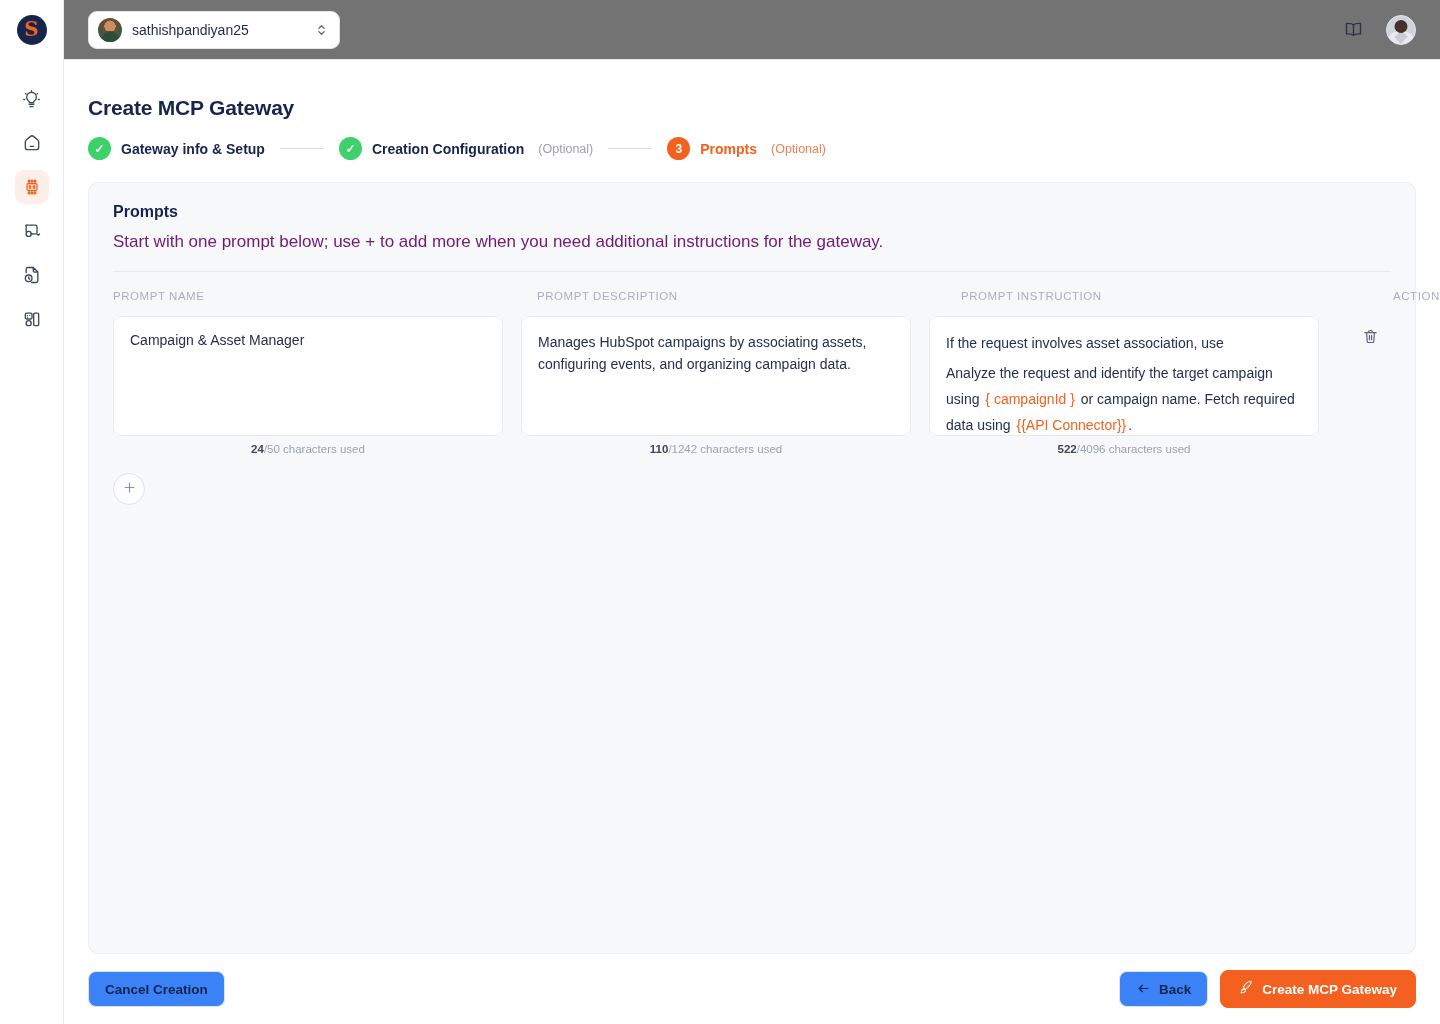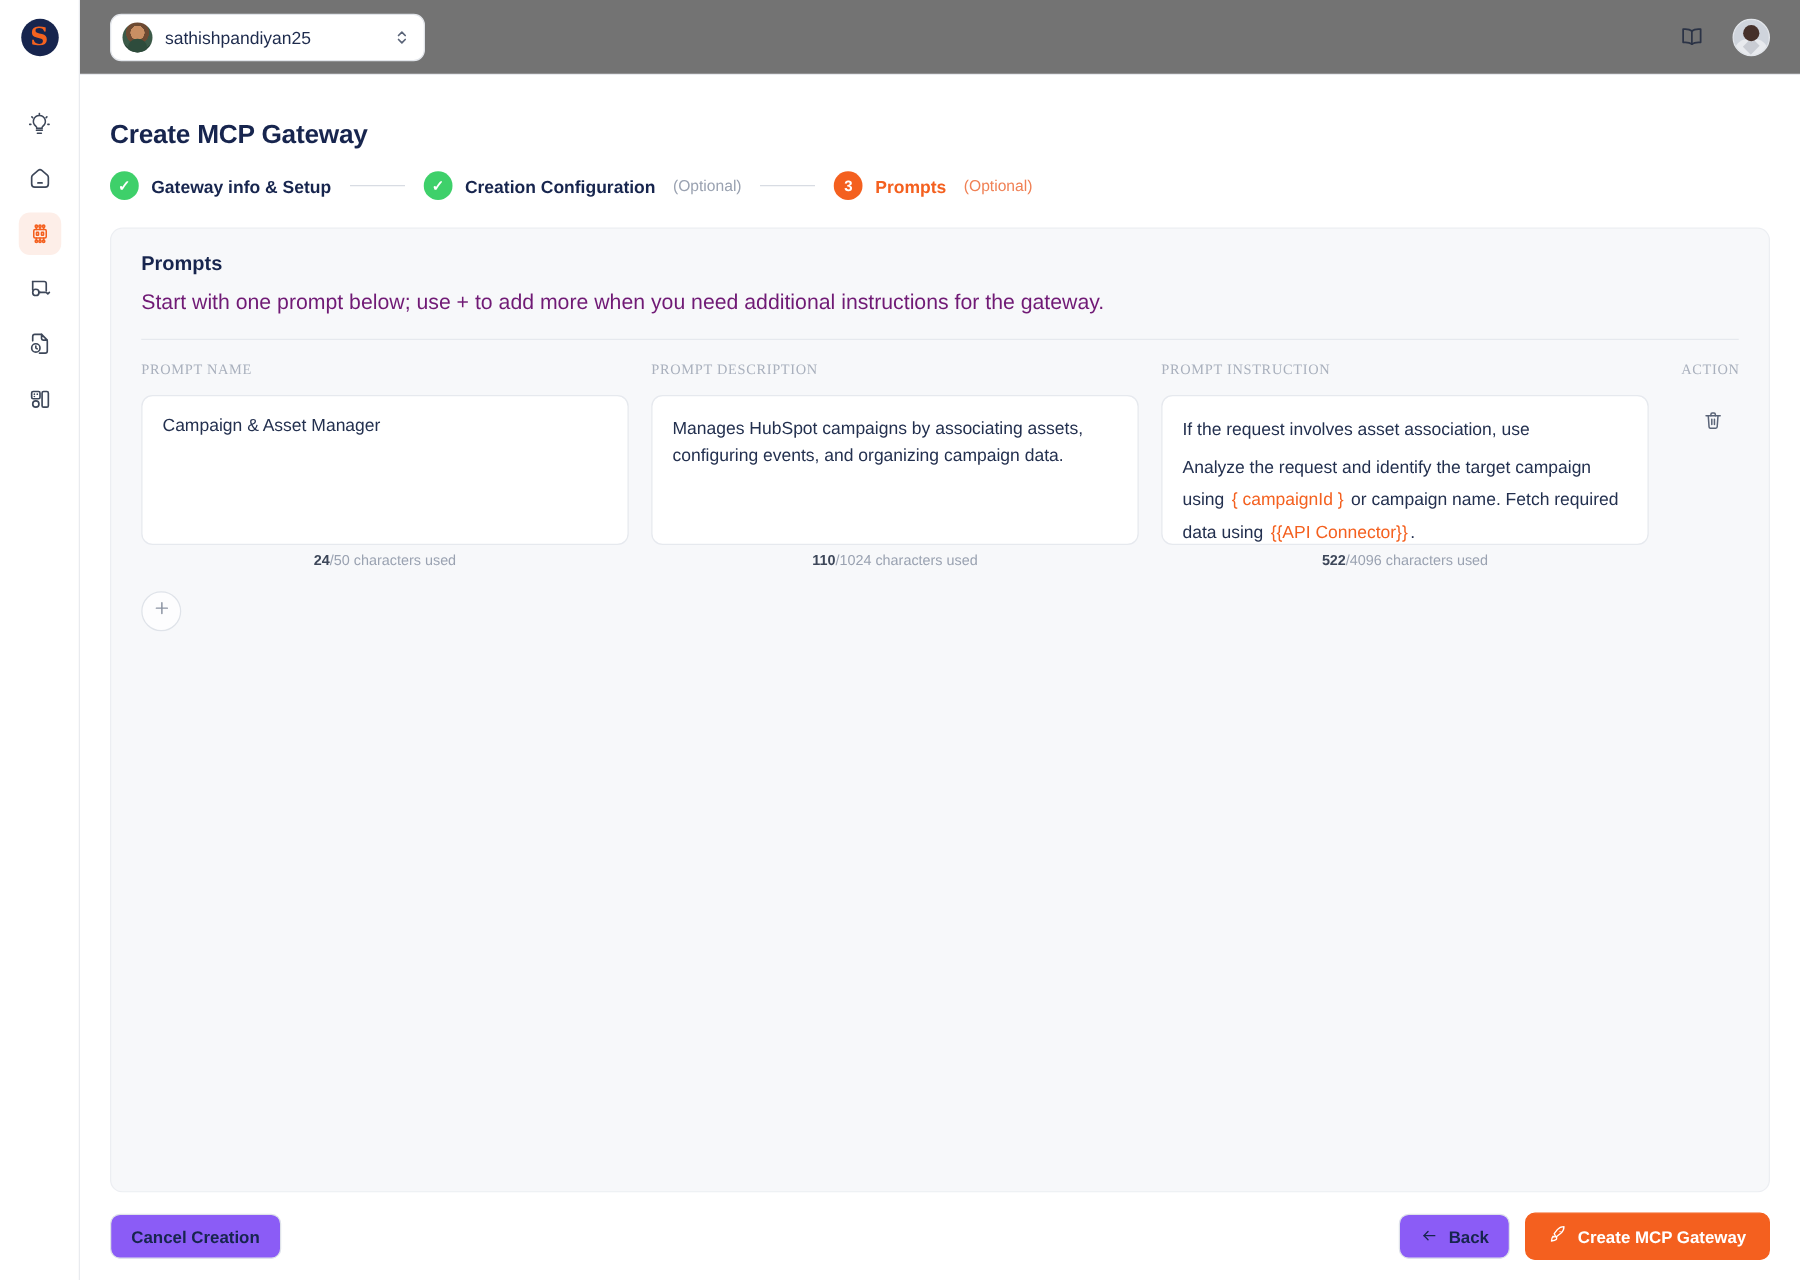--- a/index.html
+++ b/index.html
@@ -125,22 +125,21 @@
     display: flex; flex-direction: column;
   }
   .panel-title { font-size: 16px; font-weight: 700; color: #17254e; }
   .panel-sub { font-size: 17px; color: #701a75; margin-top: 11px; }
   .panel-divider { height: 1px; background: #e6e9ee; margin: 19px 0 0 0; }
 
   .grid-head {
     display: grid;
     grid-template-columns: 408px 408px 408px 1fr;
     padding: 18px 0 0 0;
-    column-gap: 0;
-    font-family: Liberation Serif, serif;
+    column-gap: 16px;
   }
   .col-head {
     font-size: 11.5px; letter-spacing: .55px; color: #a9b0bd; text-transform: uppercase;
     font-weight: 400;
   }
   .col-head.action { text-align: left; padding-left: 8px; }
 
   .grid-row {
     display: grid;
     grid-template-columns: 408px 408px 408px 1fr;
@@ -188,21 +187,21 @@
     height: 70px; flex: 0 0 70px;
     display: flex; align-items: center; justify-content: space-between;
     padding: 0 24px;
     background: #fff;
   }
   .btn {
     height: 36px; border-radius: 8px; font-size: 13.5px; font-weight: 700;
     display: inline-flex; align-items: center; gap: 8px; cursor: pointer;
     padding: 0 16px; white-space: nowrap;
   }
-  .btn-ghost { background: #8b5cf6; border: 1px solid #dfe3e9; color: #17254e; }
+  .btn-ghost { background: #3b82f6; border: 1px solid #dfe3e9; color: #17254e; }
   .btn-primary { background: #f4601f; border: 1px solid #f4601f; color: #fff; height: 38px; padding: 0 18px; }
   .footer-right { display: flex; align-items: center; gap: 12px; padding-left: 43px; }
   .arrow { font-size: 14px; line-height: 1; }
 </style>
 </head>
 <body>
 
 <div class="app">
 
   <aside class="sidebar">
@@ -361,21 +360,21 @@
           <div class="cell">
             <div class="field name">Campaign &amp; Asset Manager</div>
             <div class="counter">
               <b>24</b><span>/50 characters used</span>
             </div>
           </div>
 
           <div class="cell">
             <div class="field desc">Manages HubSpot campaigns by associating assets, configuring events, and organizing campaign data.</div>
             <div class="counter">
-              <b>110</b><span>/1024 characters used</span>
+              <b>110</b><span>/1242 characters used</span>
             </div>
           </div>
 
           <div class="cell">
             <div class="field instr">
               <p>If the request involves asset association, use</p>
               <p><span>Analyze the request and identify the target campaign using </span><span class="tok">{ campaignId }</span><span> or campaign name. Fetch required data using </span><span class="tok">{{API Connector}}</span><span>.</span></p>
             </div>
             <div class="counter">
               <b>522</b><span>/4096 characters used</span>

